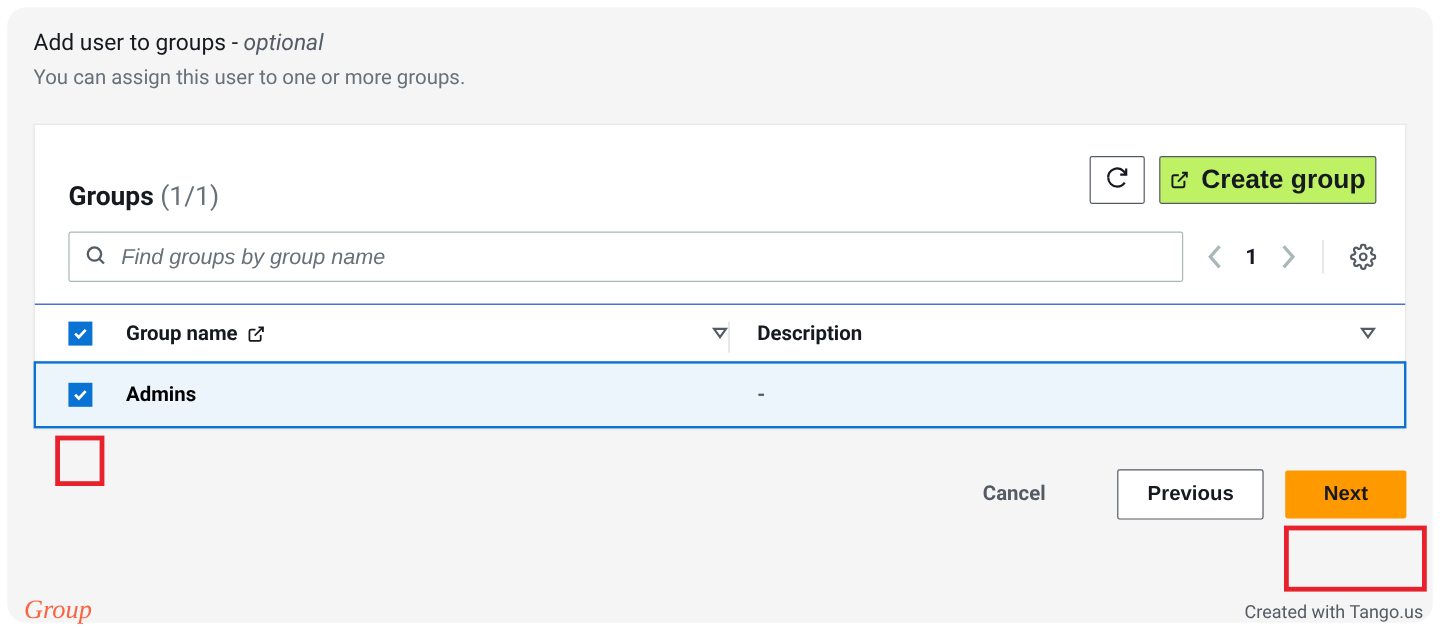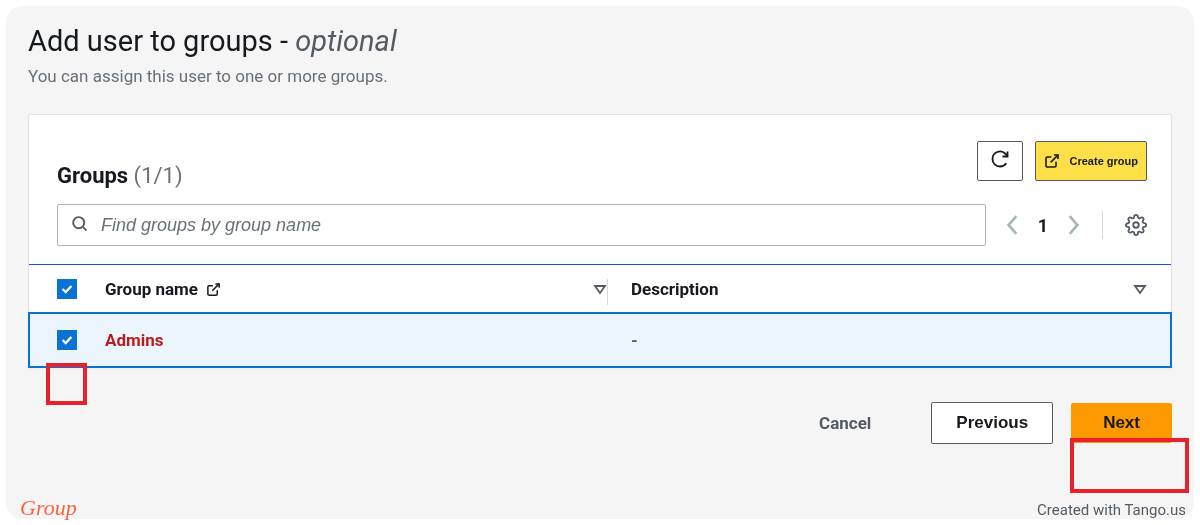--- a/index.html
+++ b/index.html
@@ -23,21 +23,21 @@
       height: 513px;
       position: relative;
       padding-top: 18px;
       padding-left: 22px;
       padding-right: 22px;
     }
     .header-section {
       margin-bottom: 28px;
     }
     .header-title {
-      font-size: 29px;
+      font-size: 19px;
       font-weight: 400;
       color: #16191f;
       margin-bottom: 8px;
     }
     .header-title .optional-text {
       font-style: italic;
       font-weight: 400;
       color: #545b64;
     }
     .header-subtitle {
@@ -76,25 +76,25 @@
       border: 1px solid #545b64;
       background: #ffffff;
       cursor: pointer;
       display: flex;
       align-items: center;
       justify-content: center;
       border-radius: 2px;
     }
     .btn {
       border: 1px solid #545b64;
-      background: #fde047;
+      background: #bef264;
       cursor: pointer;
       height: 40px;
       padding: 0 8px;
-      font-size: 11px;
+      font-size: 22px;
       font-weight: 700;
       color: #16191f;
       display: flex;
       align-items: center;
       gap: 10px;
       border-radius: 2px;
     }
     .search-pagination-row {
       display: flex;
       align-items: center;
@@ -217,21 +217,21 @@
       display: flex;
       align-items: center;
       padding: 16px 24px 16px 28px;
       border-top: 1px solid #e9ebed;
       border-bottom: 1px solid #e9ebed;
       background: #ecf5fc;
       outline: 2px solid #0972d3;
       outline-offset: -1px;
     }
     .link-text {
-      color: #b91c1c;
+      color: #000000;
       font-size: 17px;
       cursor: pointer;
     }
     .desc-value {
       color: #545b64;
       font-size: 17px;
     }
     .highlight-box {
       position: absolute;
       border: 4px solid #e8222d;

